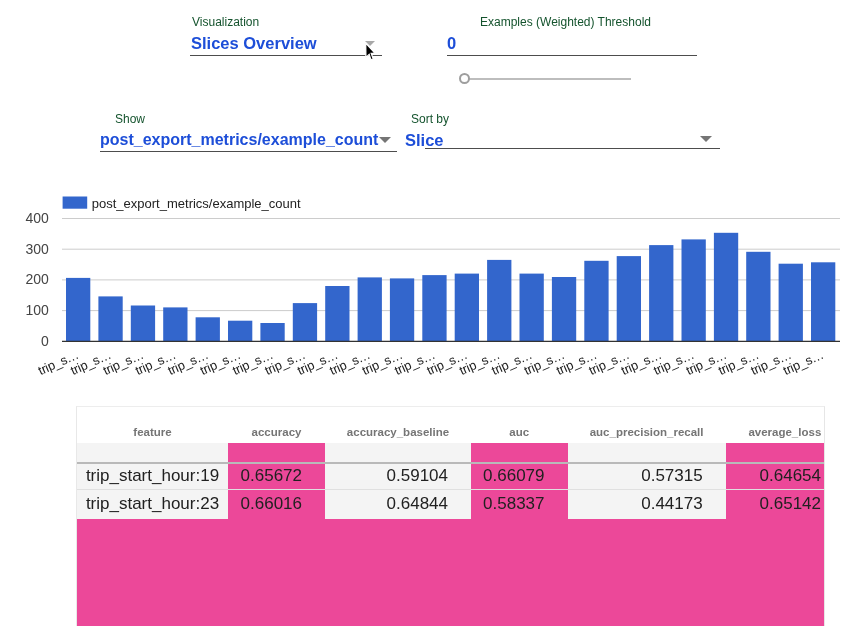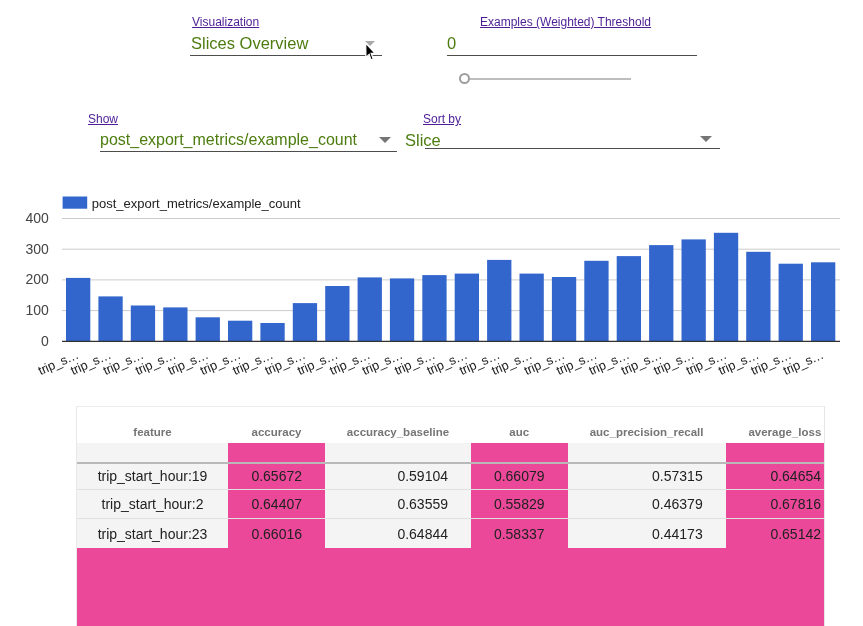--- a/index.html
+++ b/index.html
@@ -1,45 +1,45 @@
 <!DOCTYPE html>
 <html><head>
 <meta charset="utf-8">
 <style>
   * { margin:0; padding:0; box-sizing:border-box; }
   html,body { width:863px; height:626px; background:#fff; overflow:hidden;
     font-family:"Liberation Sans", sans-serif; }
   .abs { position:absolute; }
-  .lbl { position:absolute; font-size:12px; color:#4c1d95; white-space:nowrap;text-decoration:underline; }
-  .val { position:absolute; font-size:16.5px; color:#4d7c0f; white-space:nowrap; }
+  .lbl { position:absolute; font-size:12px; color:#14532d; white-space:nowrap; }
+  .val { position:absolute; font-size:16.5px; color:#1d4ed8; white-space:nowrap;font-weight:bold; }
   .uline { position:absolute; height:1.3px; background:#4d4d4d; }
   .arr { position:absolute; width:0; height:0; border-left:6px solid transparent;
     border-right:6px solid transparent; border-top:6px solid #757575; }
 </style>
 </head>
 <body>
 
 <div class="lbl" style="left:192px; top:15px;">Visualization</div>
 <div class="val" style="left:191px; top:34.3px;">Slices Overview</div>
 <div class="uline" style="left:190px; top:54.5px; width:192px;"></div>
 <div class="arr" style="left:365.2px; top:41px; border-left-width:5px; border-right-width:5px; border-top-width:5.5px; border-top-color:#a8a8a8;"></div>
 
 <div class="lbl" style="left:448px; top:15px;margin-left:32px;">Examples (Weighted) Threshold</div>
 <div class="val" style="left:447px; top:34.3px;">0</div>
 <div class="uline" style="left:447px; top:54.5px; width:250px;"></div>
 
 <div class="abs" style="left:468px; top:77.5px; width:163px; height:2px; background:#bdbdbd;"></div>
 <div class="abs" style="left:458.5px; top:72.9px; width:11px; height:11px; border:2px solid #9e9e9e; border-radius:50%; background:#fff;"></div>
 
-<div class="lbl" style="left:88px; top:112px;">Show</div>
+<div class="lbl" style="left:115px; top:112px;">Show</div>
 <div class="val" style="left:100px; top:130.9px; font-size:16px;">post_export_metrics/example_count</div>
 <div class="uline" style="left:100px; top:151px; width:297px;"></div>
 <div class="arr" style="left:379px; top:137px;"></div>
 
-<div class="lbl" style="left:423px; top:112px;">Sort by</div>
+<div class="lbl" style="left:411px; top:112px;">Sort by</div>
 <div class="val" style="left:405px; top:130.6px;">Slice</div>
 <div class="uline" style="left:425px; top:148px; width:295px;"></div>
 <div class="arr" style="left:700px; top:136px;"></div>
 
 <svg class="abs" style="left:363.5px; top:41.5px;" width="16" height="21" viewBox="0 0 16 21">
   <path d="M1.7,1 L1.9,15.5 L5.2,12.4 L6.9,17.9 L9.3,16.9 L7.2,11.4 L10.9,11.1 Z" fill="#000" stroke="#fff" stroke-width="1.3"></path>
 </svg>
 
 <svg class="abs" style="left:0; top:0;" width="863" height="400" viewBox="0 0 863 400">
   <rect x="62.6" y="196.5" width="24.6" height="12.2" fill="#3366cc"></rect>
@@ -143,42 +143,34 @@
     </tr>
     <tr>
           <td>trip_start_hour:19</td>
           <td>0.65672</td>
           <td>0.59104</td>
           <td>0.66079</td>
           <td>0.57315</td>
           <td>0.64654</td>
         </tr>
     <tr>
-          <td>trip_start_hour:2</td>
-          <td>0.64407</td>
-          <td>0.63559</td>
-          <td>0.55829</td>
-          <td>0.46379</td>
-          <td>0.67816</td>
-        </tr>
-    <tr>
           <td>trip_start_hour:23</td>
           <td>0.66016</td>
           <td>0.64844</td>
           <td>0.58337</td>
           <td>0.44173</td>
           <td>0.65142</td>
         </tr>
   </tbody>
     </table>
 </div>
 <style>
   .hrow th { height:36.4px; font-size:11.5px; font-weight:bold; color:#757575;
     text-align:center; vertical-align:bottom; padding-bottom:5px; background:#fff; }
   .frow td { height:20px; border-bottom:2px solid #b9b9b9; }
   .frow td:nth-child(odd) { background:#f4f4f4; }
-  table tr:nth-child(n+3) td { height:29.2px; font-size:14px; color:#212121;
+  table tr:nth-child(n+3) td { height:29.2px; font-size:17px; color:#212121;
     border-top:1px solid #e0e0e0; text-align:right; padding-right:23px;
     vertical-align:middle; white-space:nowrap; overflow:hidden; }
   table tr:nth-child(3) td { border-top:none; height:26.2px; padding-bottom:2.2px; }
   table tr:nth-child(n+3) td:nth-child(odd) { background:#f4f4f4; }
   table tr:nth-child(n+3) td:first-child { text-align:center; padding-right:0; }
 </style>
 
 </body></html>

